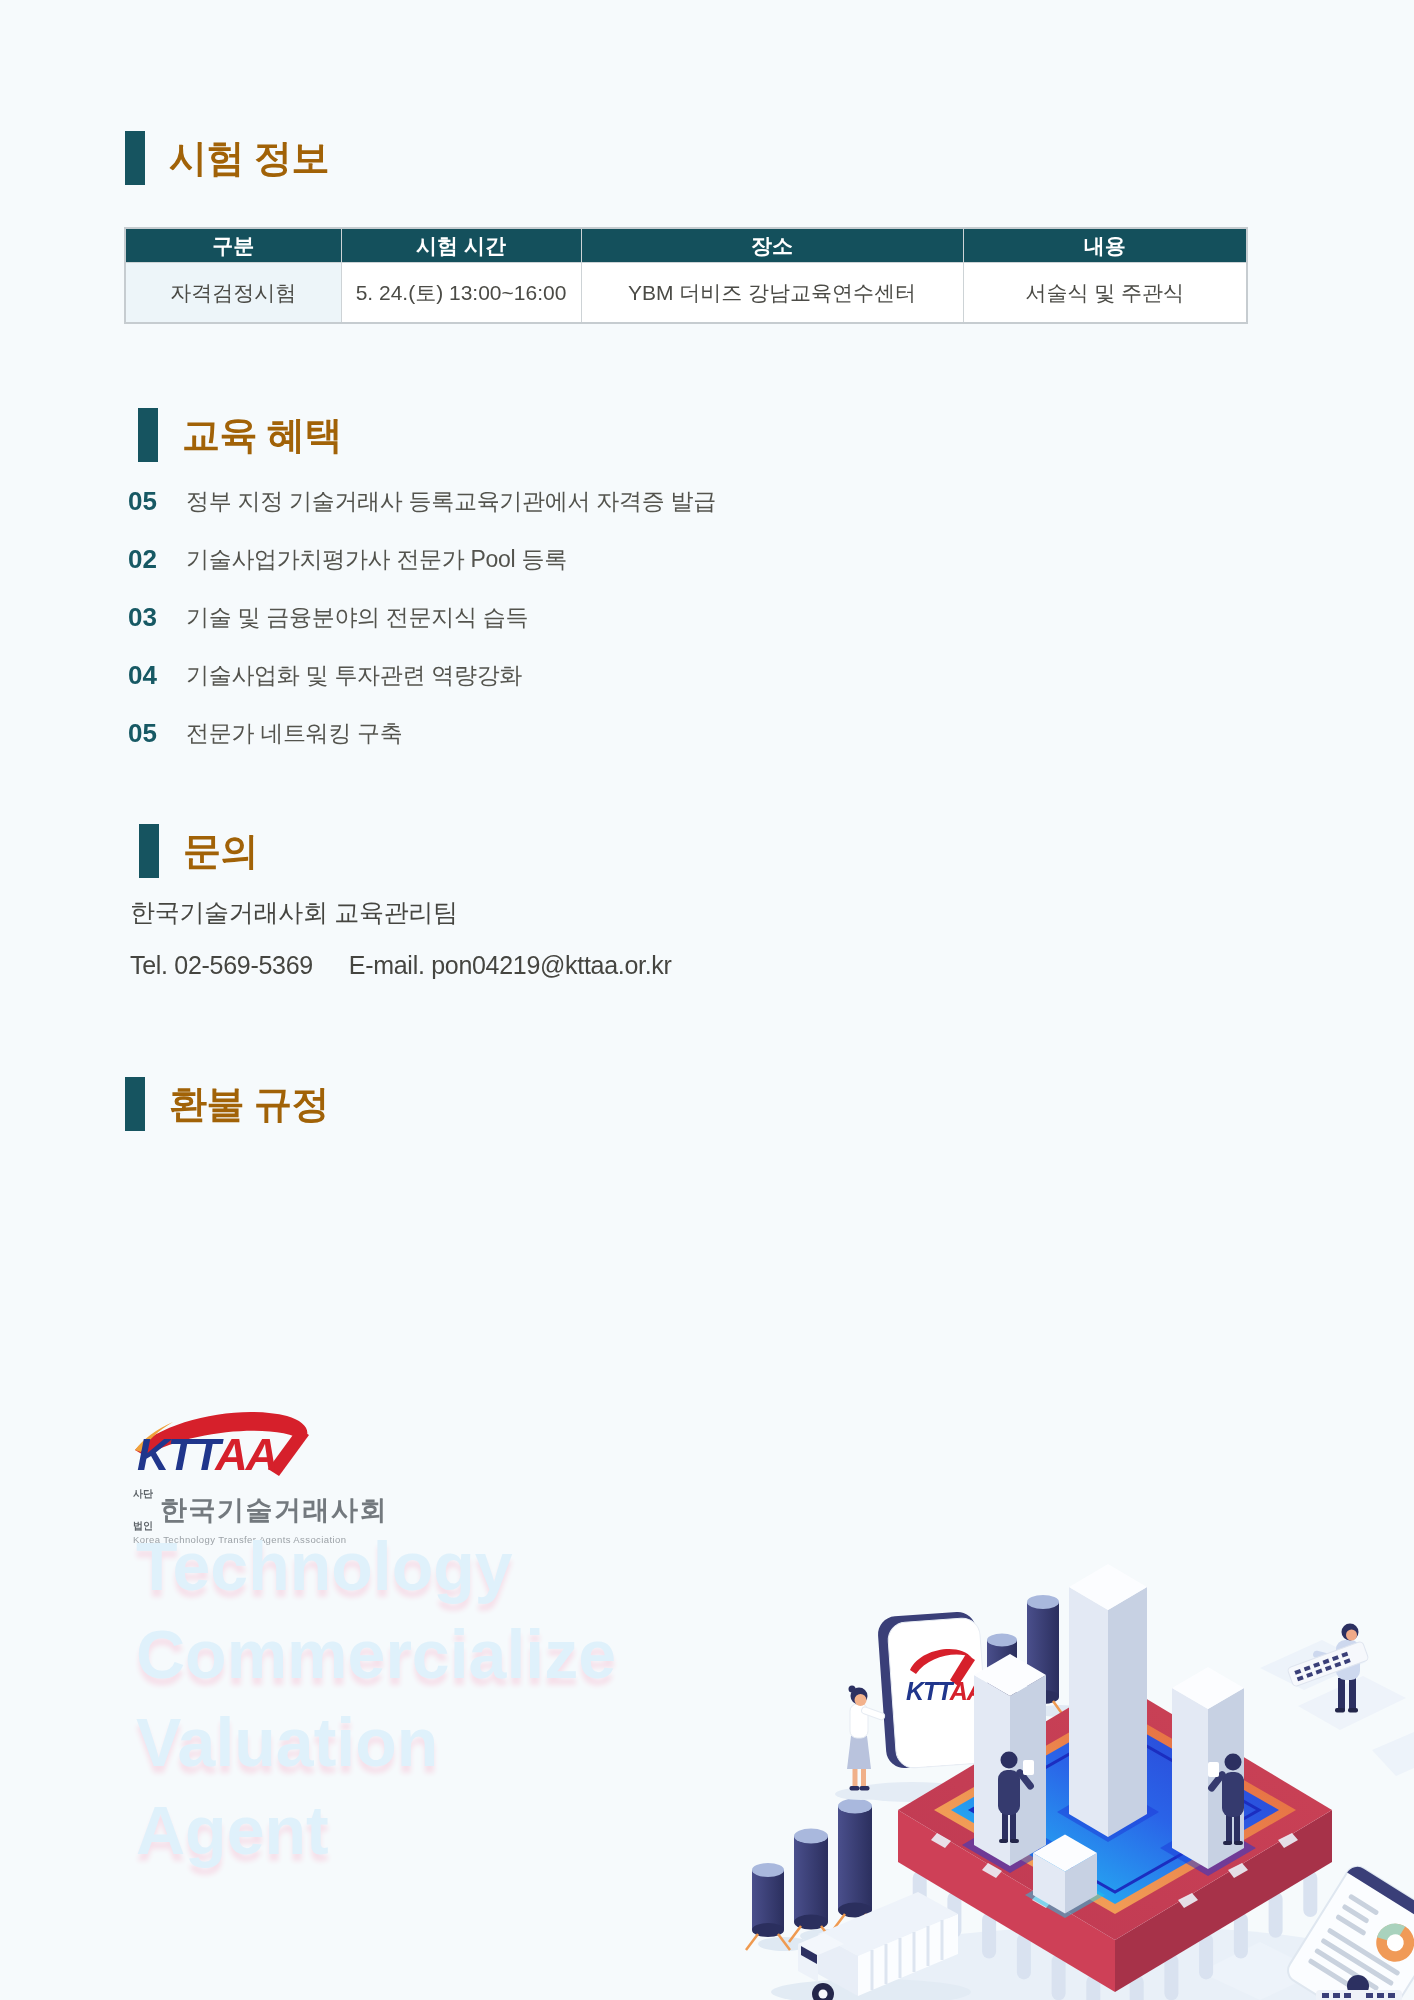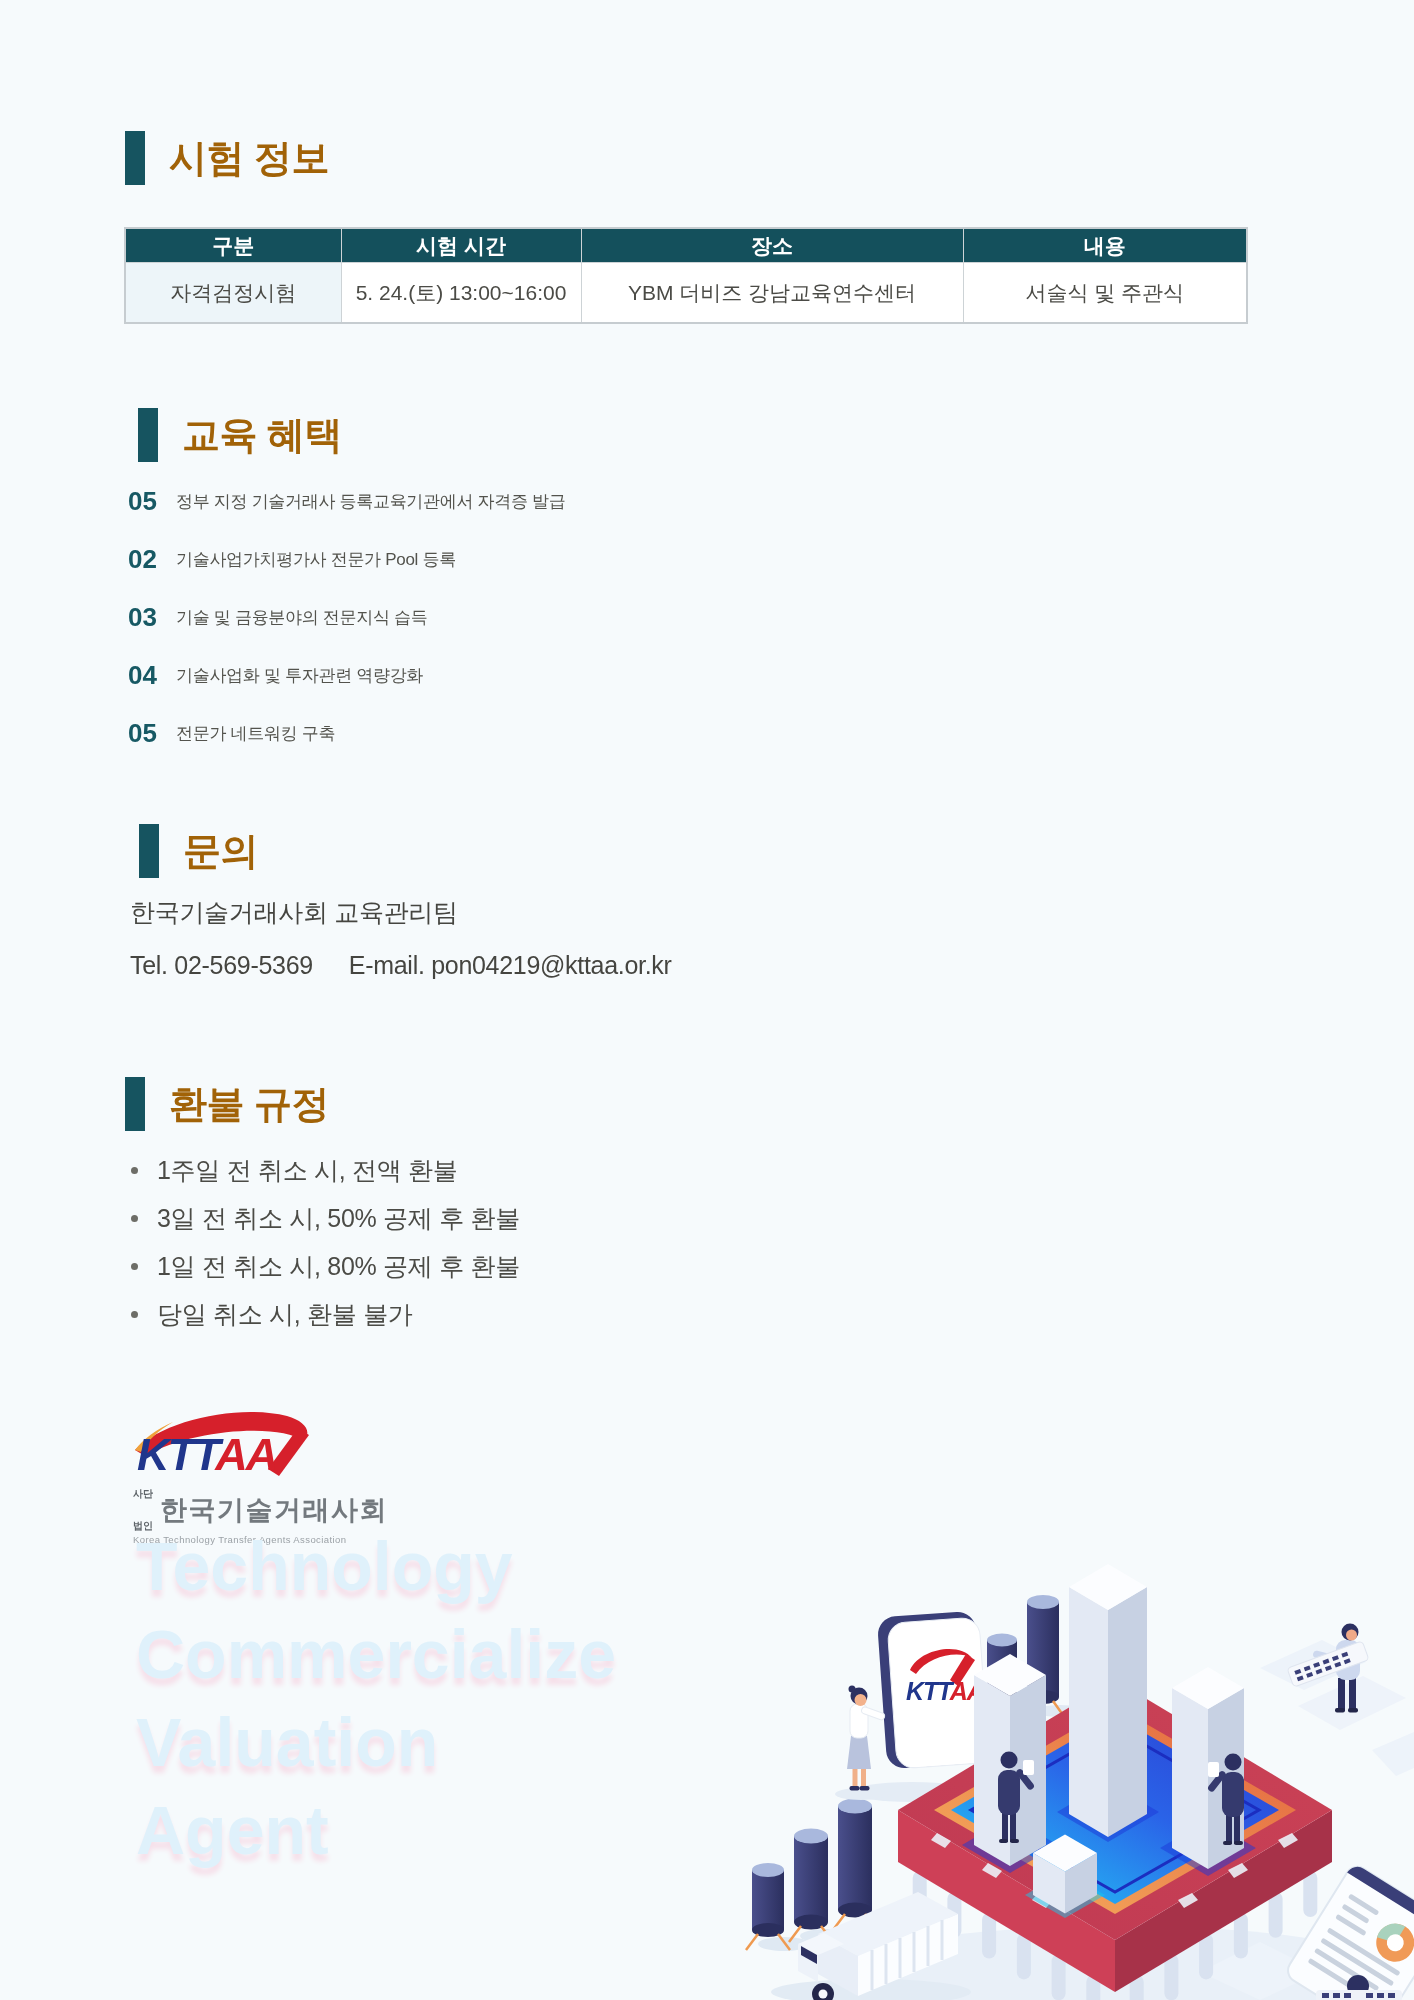--- a/index.html
+++ b/index.html
@@ -18,21 +18,21 @@
                  height:33px;border:1px solid #cdd3d6;padding:0;text-align:center;}
   .exam-table td{height:59px;font-size:21px;color:#4b4b46;border:1px solid #cdd3d6;
                  text-align:center;padding:0;background:#ffffff;}
   .exam-table td.tint{background:#edf5f9;}
   .col-0{width:216px}.col-1{width:240px}.col-2{width:382px}.col-3{width:284px}
 
   
   .benefits{position:absolute;left:128px;top:472px;}
   .benefit-row{display:flex;align-items:center;height:58px;}
   .benefit-num{font-size:26px;font-weight:800;color:#175964;width:48px;flex:0 0 auto;}
-  .benefit-text{font-size:17px;color:#53534d;margin-left:0;letter-spacing:-0.3px;}
+  .benefit-text{font-size:23px;color:#53534d;margin-left:10px;letter-spacing:-0.3px;}
 
   
   .contact{position:absolute;left:130px;top:896px;color:#454540;}
   .contact-team{font-size:25px;margin-bottom:22px;letter-spacing:-0.3px;}
   .contact-line{display:flex;gap:36px;font-size:25px;letter-spacing:-0.3px;}
 
   
   .refund{position:absolute;left:131px;top:1146px;}
   .refund-row{display:flex;align-items:center;height:48px;}
   .refund-dot{width:7px;height:7px;border-radius:50%;background:#6d6d67;margin-right:19px;flex:0 0 auto;}
@@ -133,38 +133,20 @@
       <span>Tel. 02-569-5369</span>
       <span>E-mail. pon04219@kttaa.or.kr</span>
     </div>
   </div>
 
   <div class="sec-title" style="left:125px;top:1077px;">
     <span class="bar"></span>
     <span>환불 규정</span>
   </div>
 
-  <div class="refund">
-    <div class="refund-row">
-      <span class="refund-dot"></span>
-      <span class="refund-text">1주일 전 취소 시, 전액 환불</span>
-    </div>
-    <div class="refund-row">
-      <span class="refund-dot"></span>
-      <span class="refund-text">3일 전 취소 시, 50% 공제 후 환불</span>
-    </div>
-    <div class="refund-row">
-      <span class="refund-dot"></span>
-      <span class="refund-text">1일 전 취소 시, 80% 공제 후 환불</span>
-    </div>
-    <div class="refund-row">
-      <span class="refund-dot"></span>
-      <span class="refund-text">당일 취소 시, 환불 불가</span>
-    </div>
-  </div>
 
   <div class="logo">
     <div class="logo-mark">
       <svg class="logo-swoosh" width="210" height="80" viewBox="0 0 210 80">
         <path d="M6,42 C34,12 110,-4 158,8 C176,13 184,24 174,33 C152,16 66,20 16,48 Z" fill="#d6202b"></path>
         <path d="M6,42 C14,31 28,21 44,14 C30,22 18,33 12,44 Z" fill="#f0a23c"></path>
         <polygon points="169,20 180,27 150,68 139,61" fill="#d6202b"></polygon>
       </svg>
       <span class="letters"><span class="blue">KTT</span><span class="red">AA</span></span>
     </div>

